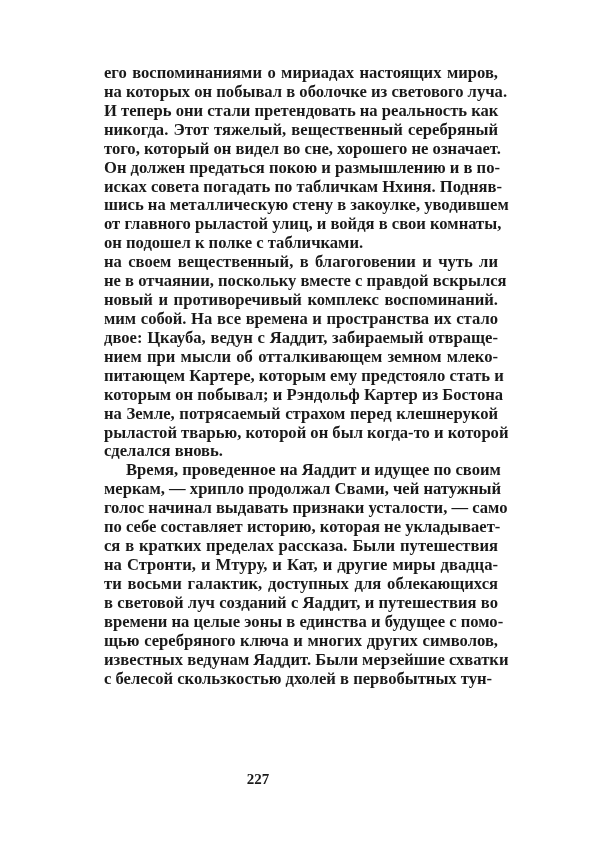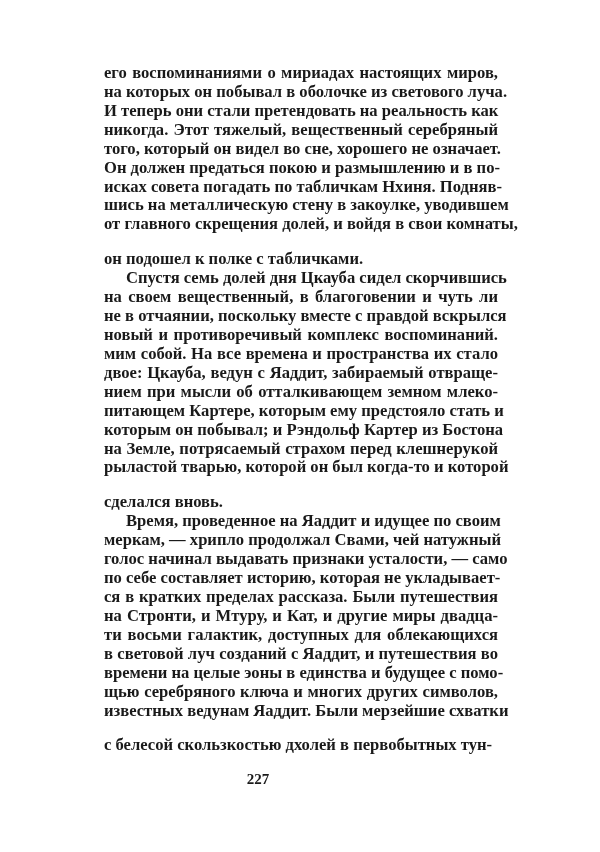--- a/index.html
+++ b/index.html
@@ -12,46 +12,45 @@
   .text-block {
     position: absolute; left: 104px; top: 64px; width: 394px;
     font-family: "Liberation Serif", serif;
     font-size: 16.6px; line-height: 18.93px; color: #1a1a1a;
     font-weight: bold;
   }
   .line {
     display: block; white-space: nowrap; height: 18.93px;
     text-align: justify; text-align-last: justify;
   }
-  .line.last { text-align-last: left; margin-top: 16px; }
+  .line.last { text-align-last: left; }
   .line.indent { text-indent: 22px; }
   .page-number {
     position: absolute; left: 0; width: 516px; top: 771px; text-align: center;
     font-family: "Liberation Serif", serif; font-size: 15px; font-weight: bold; color: #1a1a1a;
   }
 </style>
 </head>
 <body>
 
 <div class="page">
   <div class="text-block" id="text-block">
       <div>
         <span class="line">его воспоминаниями о мириадах настоящих миров,</span>
         <span class="line">на которых он побывал в оболочке из светового луча.</span>
         <span class="line">И теперь они стали претендовать на реальность как</span>
         <span class="line">никогда. Этот тяжелый, вещественный серебряный</span>
         <span class="line">того, который он видел во сне, хорошего не означает.</span>
         <span class="line">Он должен предаться покою и размышлению и в по-</span>
         <span class="line">исках совета погадать по табличкам Нхиня. Подняв-</span>
         <span class="line">шись на металлическую стену в закоулке, уводившем</span>
-        <span class="line">от главного скрещения долей, и войдя в свои комнаты,</span>
+        <span class="line">от главного рыластой улиц, и войдя в свои комнаты,</span>
         <span class="line last">он подошел к полке с табличками.</span>
       </div>
       <div>
-        <span class="line indent">Спустя семь долей дня Цкауба сидел скорчившись</span>
         <span class="line">на своем вещественный, в благоговении и чуть ли</span>
         <span class="line">не в отчаянии, поскольку вместе с правдой вскрылся</span>
         <span class="line">новый и противоречивый комплекс воспоминаний.</span>
         <span class="line">мим собой. На все времена и пространства их стало</span>
         <span class="line">двое: Цкауба, ведун с Яаддит, забираемый отвраще-</span>
         <span class="line">нием при мысли об отталкивающем земном млеко-</span>
         <span class="line">питающем Картере, которым ему предстояло стать и</span>
         <span class="line">которым он побывал; и Рэндольф Картер из Бостона</span>
         <span class="line">на Земле, потрясаемый страхом перед клешнерукой</span>
         <span class="line">рыластой тварью, которой он был когда-то и которой</span>

